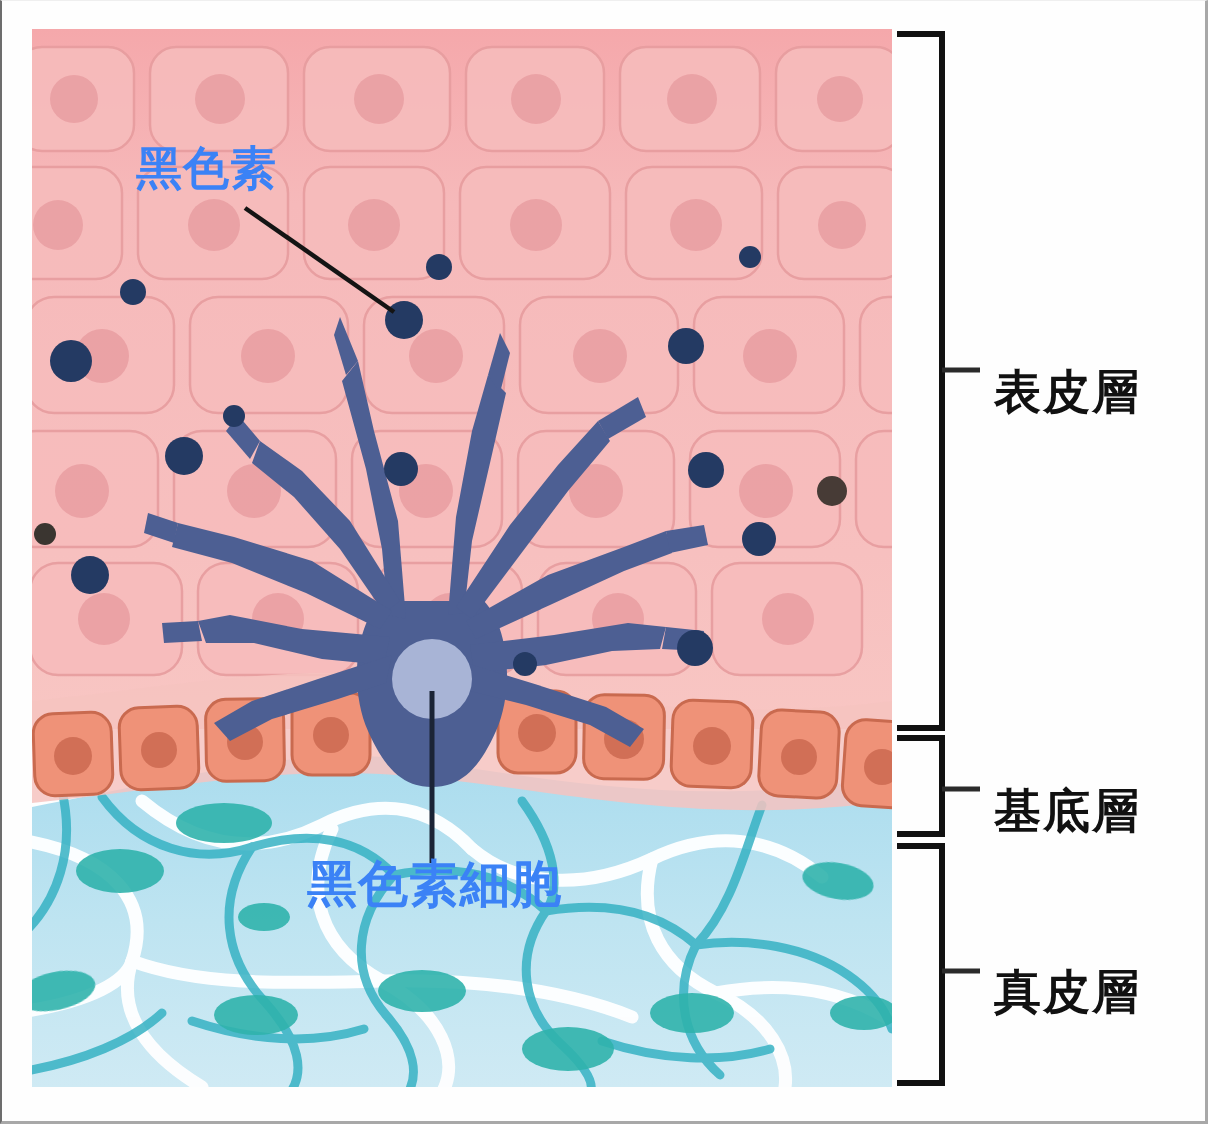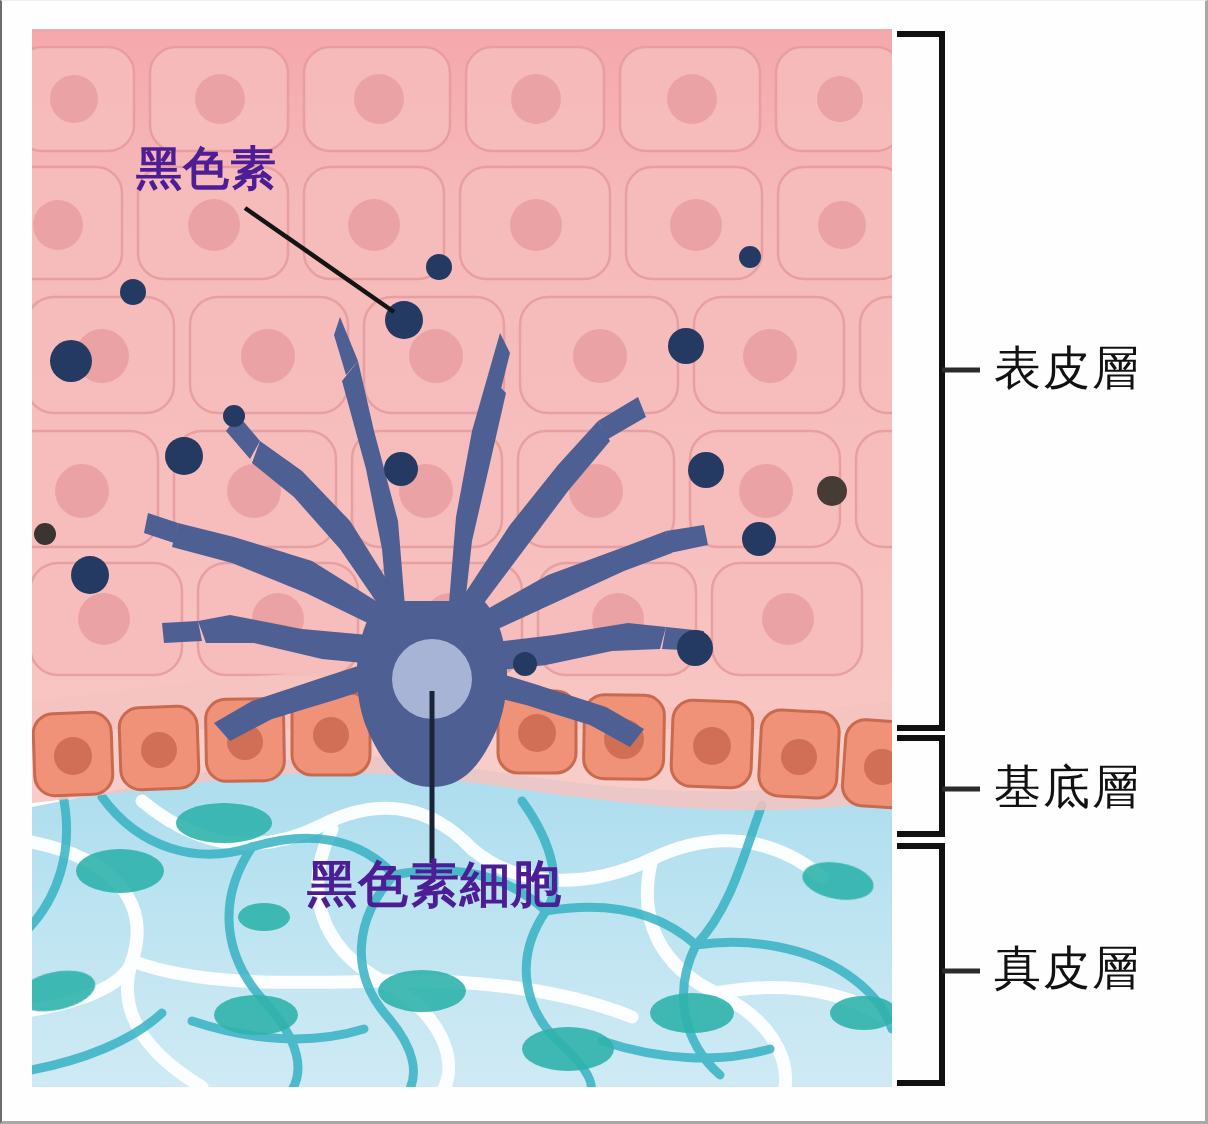--- a/index.html
+++ b/index.html
@@ -28,35 +28,36 @@
     position: absolute;
     left: 0;
     top: 0;
     width: 1208px;
     height: 1124px;
   }
   .layer-label {
     position: absolute;
     font-family: "DejaVu Sans", "Liberation Sans", sans-serif;
     font-size: 47px;
-    font-weight: 400;
+    font-weight: 700;
     color: #111111;
     letter-spacing: 2px;
     white-space: nowrap;
     line-height: 1;
+    margin-top: 24px;
   }
   #label-epidermis { left: 992px; top: 343px; }
   #label-basal     { left: 992px; top: 762px; }
   #label-dermis    { left: 992px; top: 943px; }
 
   .callout-label {
     position: absolute;
     font-family: "DejaVu Sans", "Liberation Sans", sans-serif;
     font-weight: 700;
-    color: #4c1d95;
+    color: #3b82f6;
     white-space: nowrap;
     line-height: 1;
   }
   #label-melanin {
     left: 134px; top: 144px;
     font-size: 46px;
     letter-spacing: 1px;
   }
   #label-melanocyte {
     left: 305px; top: 858px;

